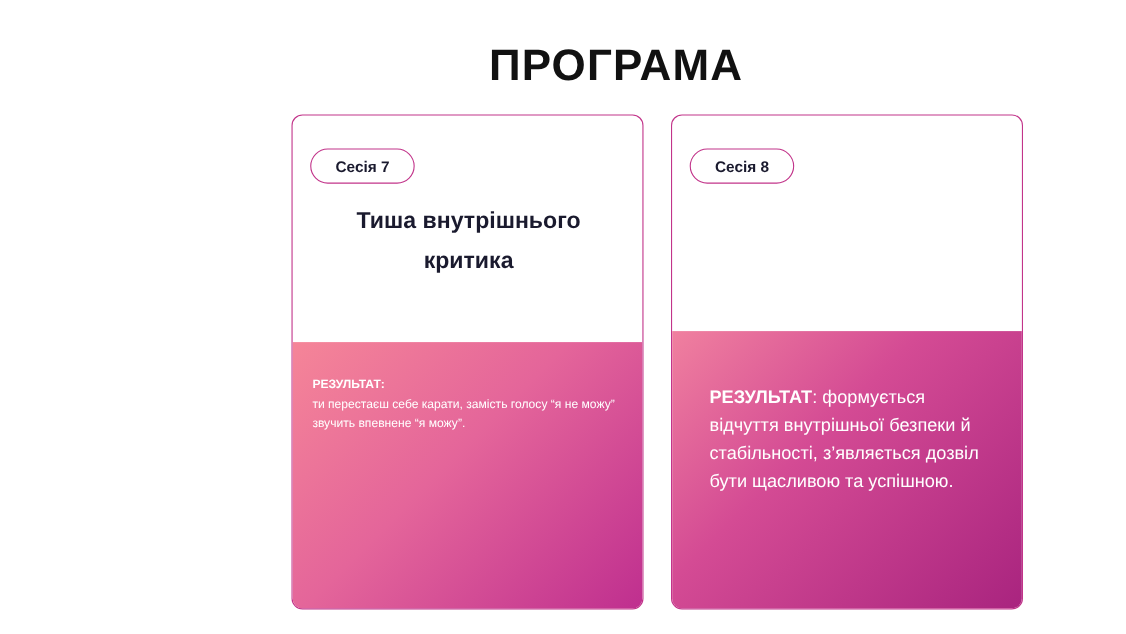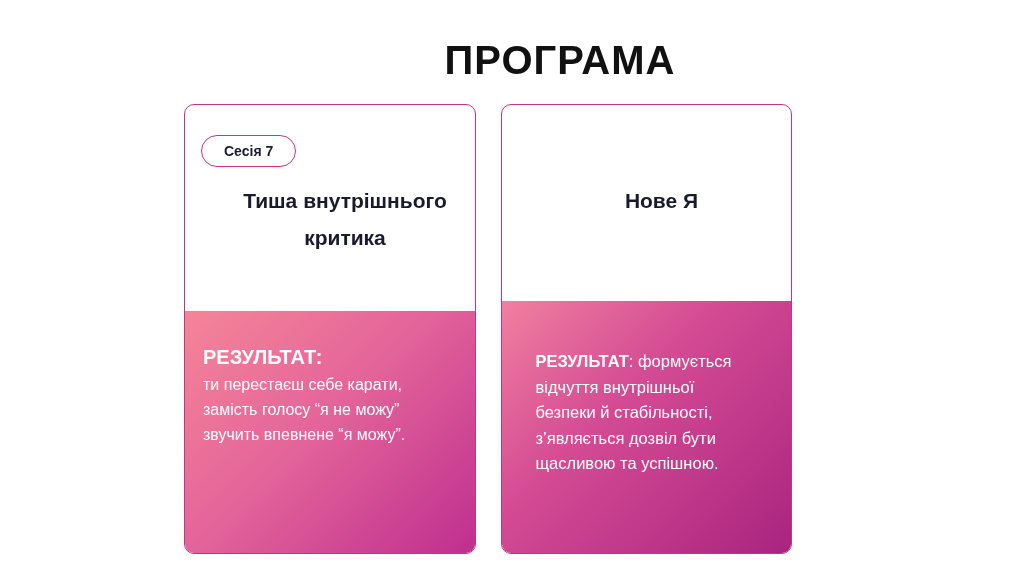--- a/index.html
+++ b/index.html
@@ -29,24 +29,24 @@
     font-weight: bold;
     letter-spacing: 1px;
     color: #111111;
     font-family: "Liberation Sans", sans-serif;
     padding-left: 48px;
   }
   .cards {
     position: absolute;
     top: 104px;
     left: 184px;
-    width: 608px;
+    width: 746px;
     height: 450px;
     display: flex;
-    justify-content: space-between;
+    justify-content: flex-end;
     gap: 25px;
   }
   .card {
     position: relative;
     width: 320px;
     height: 450px;
     border: 1.5px solid #c2348a;
     border-radius: 10px;
     background: #ffffff;
     overflow: hidden;
@@ -87,27 +87,27 @@
   }
   .card-1 .result-block {
     height: 242px;
     background: linear-gradient(135deg, #f58598 0%, #e4659a 45%, #bf2f8f 100%);
   }
   .card-2 .result-block {
     height: 252px;
     background: linear-gradient(135deg, #f0809f 0%, #d44b94 40%, #a9247f 100%);
   }
   .result-label {
-    font-size: 20px;
+    font-size: 11px;
     font-weight: bold;
     line-height: 1.45;
     margin: 0 0 1px 0;
   }
   .result-text {
-    font-size: 16px;
+    font-size: 11px;
     line-height: 1.55;
     margin: 0;
     font-weight: normal;
   }
   .result-inline {
     font-size: 16.5px;
     line-height: 1.55;
     margin: 16px;
   }
   .result-inline .lbl {
@@ -126,20 +126,20 @@
     <div class="card card-1">
       <div class="badge">Сесія 7</div>
       <div class="card-title">Тиша внутрішнього критика</div>
       <div class="result-block">
         <p class="result-label">РЕЗУЛЬТАТ:</p>
         <p class="result-text">ти перестаєш себе карати, замість голосу “я не можу” звучить впевнене “я можу”.</p>
       </div>
     </div>
 
     <div class="card card-2">
-      <div class="card-title">Нове Я</div>
+      <div class="badge">Сесія 8</div>
       <div class="result-block">
         <p class="result-inline"><span class="lbl">РЕЗУЛЬТАТ</span><span>: формується відчуття внутрішньої безпеки й стабільності, з’являється дозвіл бути щасливою та успішною.</span></p>
       </div>
     </div>
 
   </div>
 </div>
 
 </body></html>

